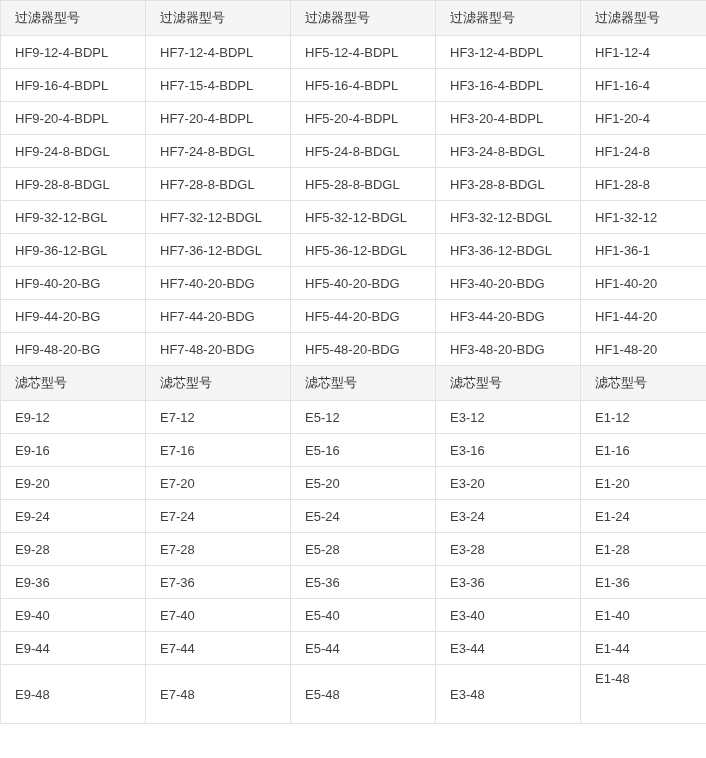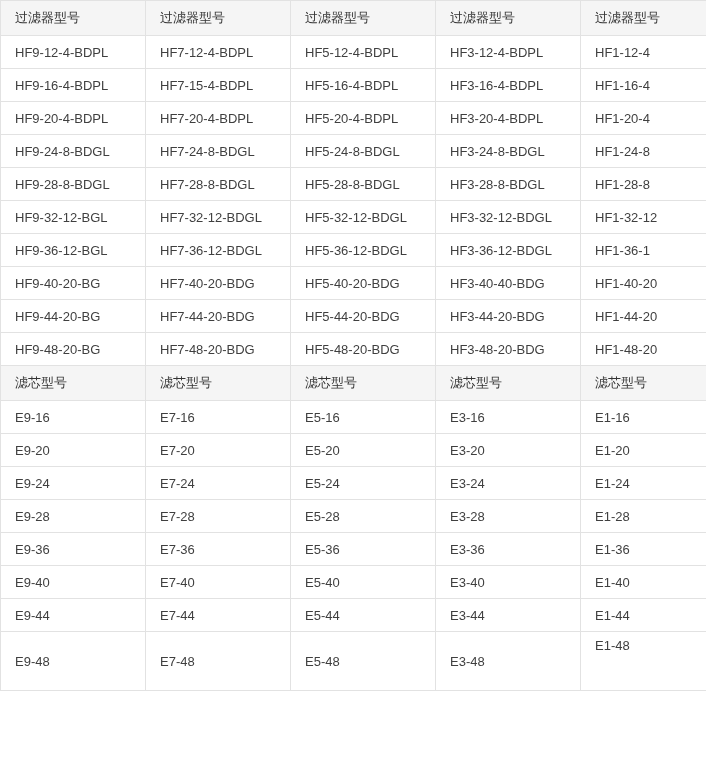--- a/index.html
+++ b/index.html
@@ -111,21 +111,21 @@
       <td>HF9-36-12-BGL</td>
       <td>HF7-36-12-BDGL</td>
       <td>HF5-36-12-BDGL</td>
       <td>HF3-36-12-BDGL</td>
       <td>HF1-36-1</td>
     </tr>
     <tr>
       <td>HF9-40-20-BG</td>
       <td>HF7-40-20-BDG</td>
       <td>HF5-40-20-BDG</td>
-      <td>HF3-40-40-BDG</td>
+      <td>HF3-40-20-BDG</td>
       <td>HF1-40-20</td>
     </tr>
     <tr>
       <td>HF9-44-20-BG</td>
       <td>HF7-44-20-BDG</td>
       <td>HF5-44-20-BDG</td>
       <td>HF3-44-20-BDG</td>
       <td>HF1-44-20</td>
     </tr>
     <tr>
@@ -135,20 +135,27 @@
       <td>HF3-48-20-BDG</td>
       <td>HF1-48-20</td>
     </tr>
 
     <tr class="header-row">
       <td>滤芯型号</td>
       <td>滤芯型号</td>
       <td>滤芯型号</td>
       <td>滤芯型号</td>
       <td>滤芯型号</td>
+    </tr>
+    <tr>
+      <td>E9-12</td>
+      <td>E7-12</td>
+      <td>E5-12</td>
+      <td>E3-12</td>
+      <td>E1-12</td>
     </tr>
     <tr>
       <td>E9-16</td>
       <td>E7-16</td>
       <td>E5-16</td>
       <td>E3-16</td>
       <td>E1-16</td>
     </tr>
     <tr>
       <td>E9-20</td>

